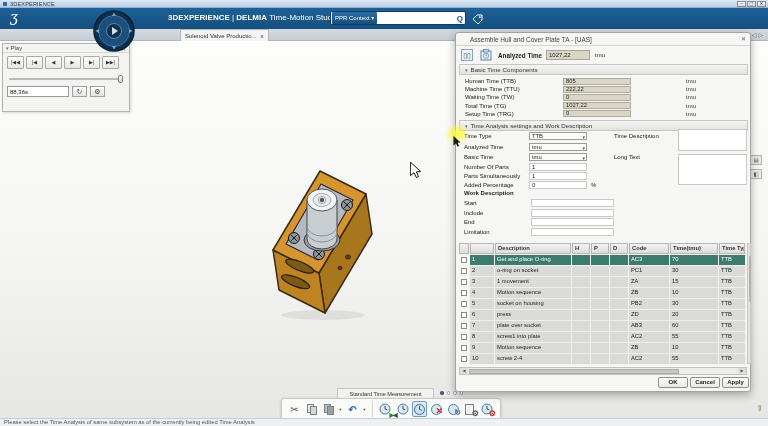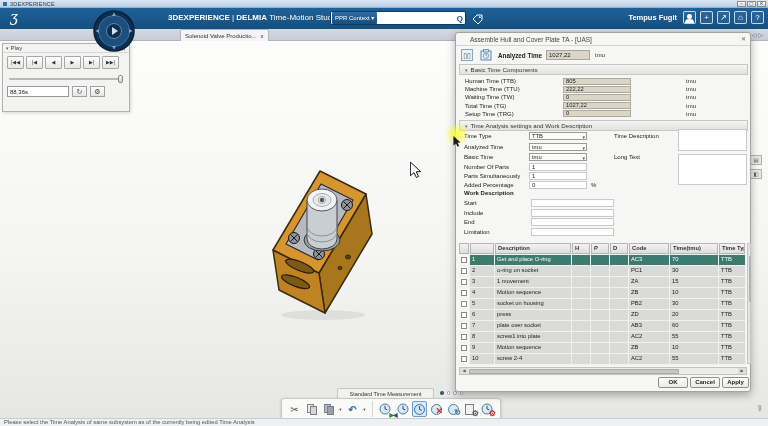--- a/index.html
+++ b/index.html
@@ -153,31 +153,20 @@
     <div id="app-title"><b>3DEXPERIENCE</b>&nbsp;<span>|</span>&nbsp;<b>DELMIA</b>&nbsp;<span>Time-Motion Study</span></div>
     <div id="search-wrap">
       <div id="ppr-btn"><span>PPR Context</span> <span>▾</span></div>
       <div id="search-input"></div>
       <div id="search-q">Q</div>
     </div>
     <svg id="tag-icon" width="11" height="11" viewBox="0 0 11 11">
       <path d="M1,5 L5,1 L10,1 L10,6 L6,10 Z" fill="none" stroke="#fff" stroke-width="1"></path>
       <circle cx="7.8" cy="3.2" r="0.9" fill="#fff"></circle>
     </svg>
-    <div id="user-area">
-      <span id="user-name">Tempus Fugit</span>
-      <div class="bar-icon">
-          <div id="person-glyph"></div>
-          <div id="person-shoulders"></div>
-        </div>
-      <div class="bar-icon">+</div>
-      <div class="bar-icon">↗</div>
-      <div class="bar-icon">⌂</div>
-      <div class="bar-icon">?</div>
-    </div>
   </div>
 
   <svg id="compass" class="abs" viewBox="0 0 44 44">
     <circle cx="22" cy="22" r="20" fill="#0e2f4e" stroke="#0a2238" stroke-width="1.5"></circle>
     <circle cx="22" cy="22" r="15.5" fill="#1c4f7d" stroke="#3a6f9e" stroke-width="1"></circle>
     <circle cx="22" cy="22" r="7.5" fill="#0e2f4e" stroke="#5d88ac" stroke-width="1"></circle>
     <path d="M20,18 L26,22 L20,26 Z" fill="#cfe0ee"></path>
     <path d="M22,3.5 L24,7 L20,7 Z" fill="#7ea6c6"></path>
     <path d="M22,40.5 L24,37 L20,37 Z" fill="#7ea6c6"></path>
     <path d="M3.5,22 L7,20 L7,24 Z" fill="#7ea6c6"></path>

